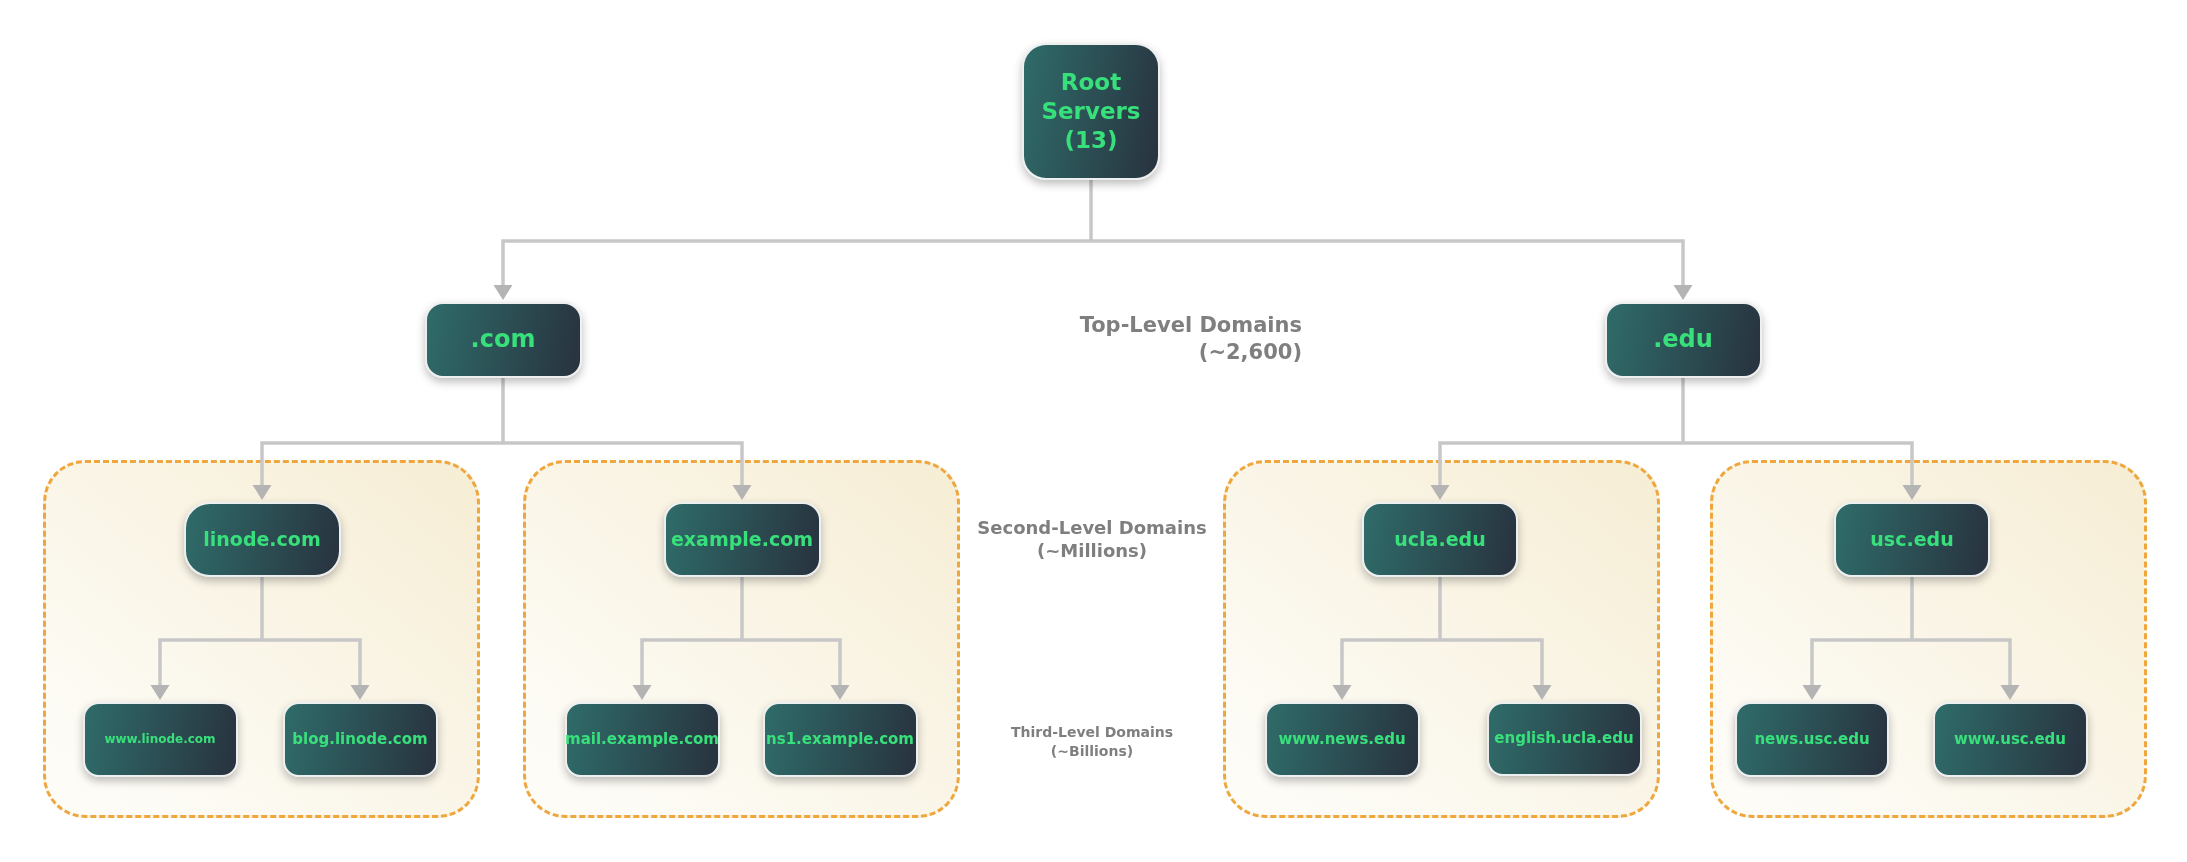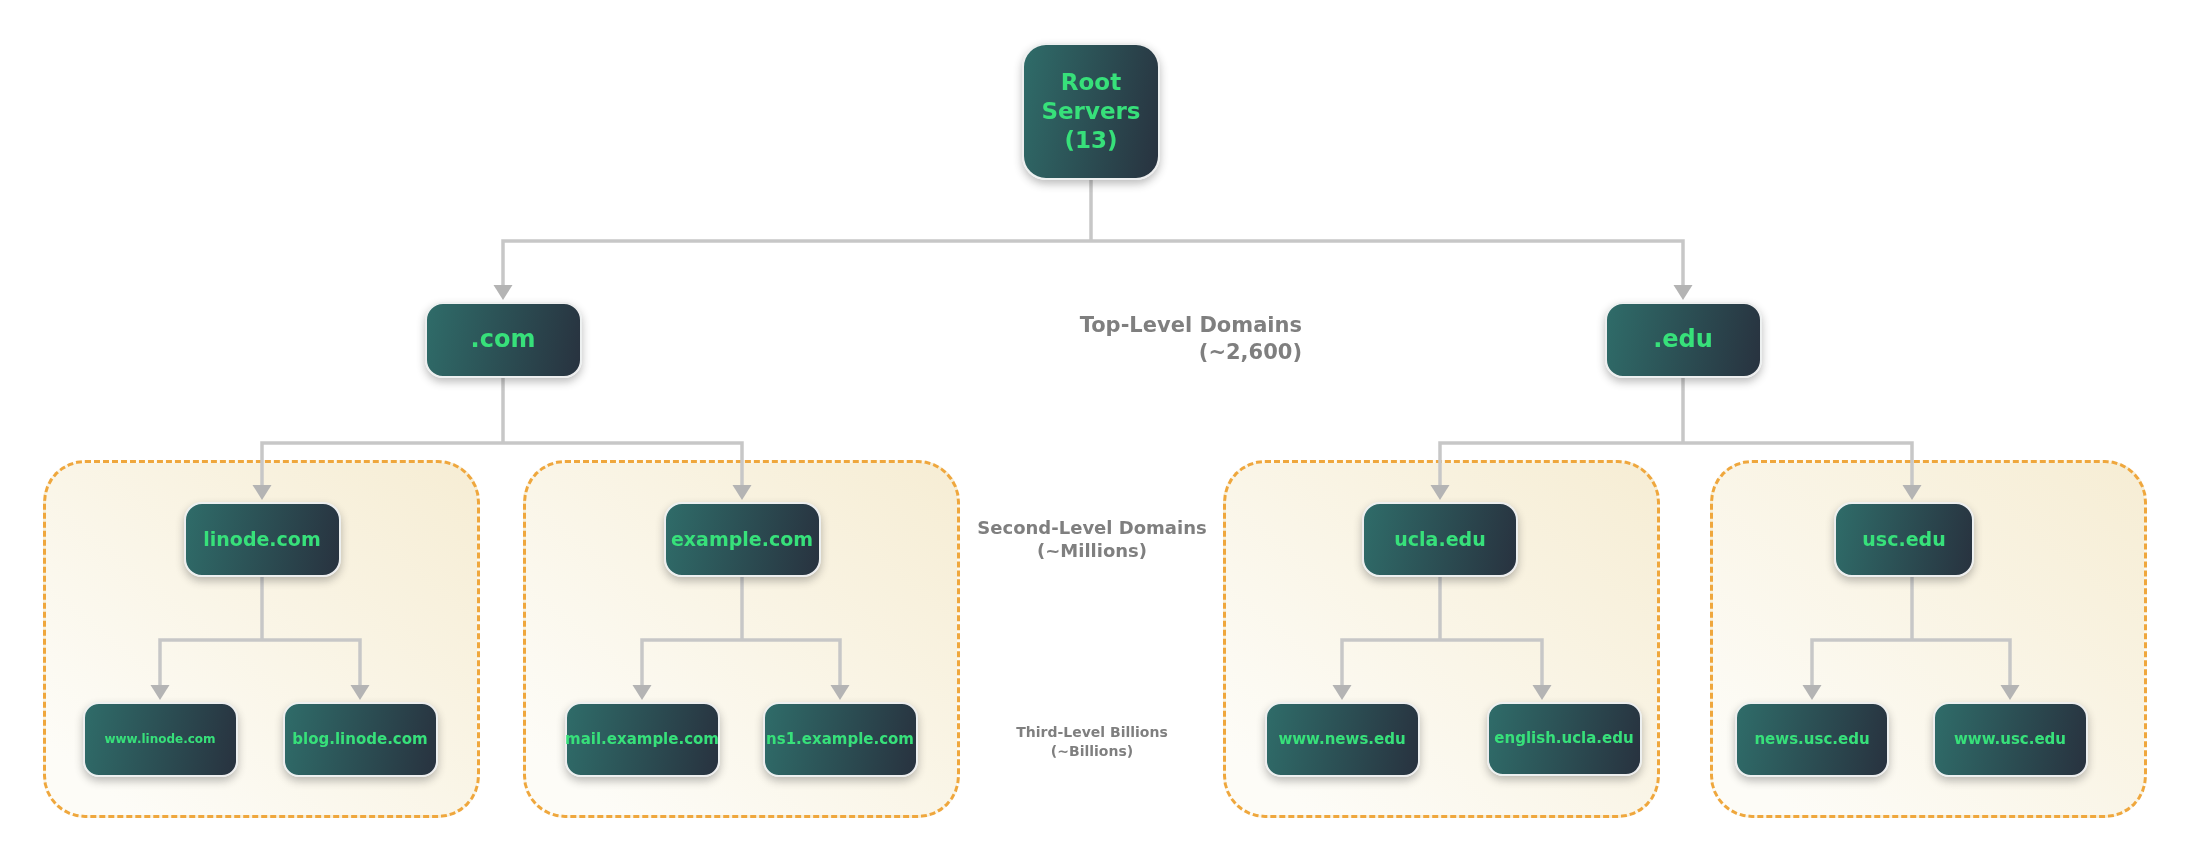--- a/index.html
+++ b/index.html
@@ -79,37 +79,37 @@
     </svg>
 <div class="group" style="left: 43px; top: 460px; width: 437px; height: 358px;"></div>
     <div class="group" style="left: 523px; top: 460px; width: 437px; height: 358px;"></div>
     <div class="group" style="left: 1223px; top: 460px; width: 437px; height: 358px;"></div>
     <div class="group" style="left: 1710px; top: 460px; width: 437px; height: 358px;"></div>
     <div class="node node-root" style="left: 1022px; top: 43px; width: 138px; height: 137px; font-size: 23px; border-radius: 24px;">
       <span class="node-label">Root Servers (13)</span>
     </div>
     <div class="node" style="left: 424.5px; top: 302px; width: 157px; height: 76px; font-size: 24px; border-radius: 18px;"><span class="node-label">.com</span></div>
     <div class="node" style="left: 1604.5px; top: 302px; width: 157px; height: 76px; font-size: 24px; border-radius: 18px;"><span class="node-label">.edu</span></div>
-    <div class="node" style="left: 183.5px; top: 502px; width: 157px; height: 75px; font-size: 19px; border-radius: 18px;"><span class="node-label">linode.com</span></div>
+    <div class="node" style="left: 183.5px; top: 502px; width: 157px; height: 75px; font-size: 19px; border-radius: 26px;"><span class="node-label">linode.com</span></div>
     <div class="node" style="left: 663.5px; top: 502px; width: 157px; height: 75px; font-size: 19px; border-radius: 18px;"><span class="node-label">example.com</span></div>
     <div class="node" style="left: 1362px; top: 502px; width: 156px; height: 75px; font-size: 19px; border-radius: 18px;"><span class="node-label">ucla.edu</span></div>
-    <div class="node" style="left: 1834px; top: 502px; width: 140px; height: 75px; font-size: 19px; border-radius: 18px;"><span class="node-label">usc.edu</span></div>
+    <div class="node" style="left: 1834px; top: 502px; width: 156px; height: 75px; font-size: 19px; border-radius: 18px;"><span class="node-label">usc.edu</span></div>
     <div class="node" style="left: 82.5px; top: 702px; width: 155px; height: 75px; font-size: 12px; border-radius: 16px;"><span class="node-label">www.linode.com</span></div>
     <div class="node" style="left: 282.5px; top: 702px; width: 155px; height: 75px; font-size: 15px; border-radius: 16px;"><span class="node-label">blog.linode.com</span></div>
     <div class="node" style="left: 564.5px; top: 702px; width: 155px; height: 75px; font-size: 15px; border-radius: 16px;"><span class="node-label">mail.example.com</span></div>
     <div class="node" style="left: 762.5px; top: 702px; width: 155px; height: 75px; font-size: 15px; border-radius: 16px;"><span class="node-label">ns1.example.com</span></div>
     <div class="node" style="left: 1264.5px; top: 702px; width: 155px; height: 75px; font-size: 15px; border-radius: 16px;"><span class="node-label">www.news.edu</span></div>
     <div class="node" style="left: 1464.5px; top: 702px; width: 155px; height: 74px; font-size: 15px; border-radius: 16px; margin-left: 22px;"><span class="node-label">english.ucla.edu</span></div>
     <div class="node" style="left: 1735px; top: 702px; width: 154px; height: 75px; font-size: 15px; border-radius: 16px;"><span class="node-label">news.usc.edu</span></div>
     <div class="node" style="left: 1932.5px; top: 702px; width: 155px; height: 75px; font-size: 15px; border-radius: 16px;"><span class="node-label">www.usc.edu</span></div>
     <div class="level-label" style="left: 882px; top: 311.65px; font-size: 21px; text-align: right;">
       <div>Top-Level Domains</div>
       <div>(~2,600)</div>
     </div>
     <div class="level-label" style="left: 882px; top: 515.7px; font-size: 18px;">
       <div>Second-Level Domains</div>
       <div>(~Millions)</div>
     </div>
     <div class="level-label" style="left: 882px; top: 723.1px; font-size: 14px;">
-      <div>Third-Level Billions</div>
+      <div>Third-Level Domains</div>
       <div>(~Billions)</div>
     </div>
   </div>
 
 </body></html>

